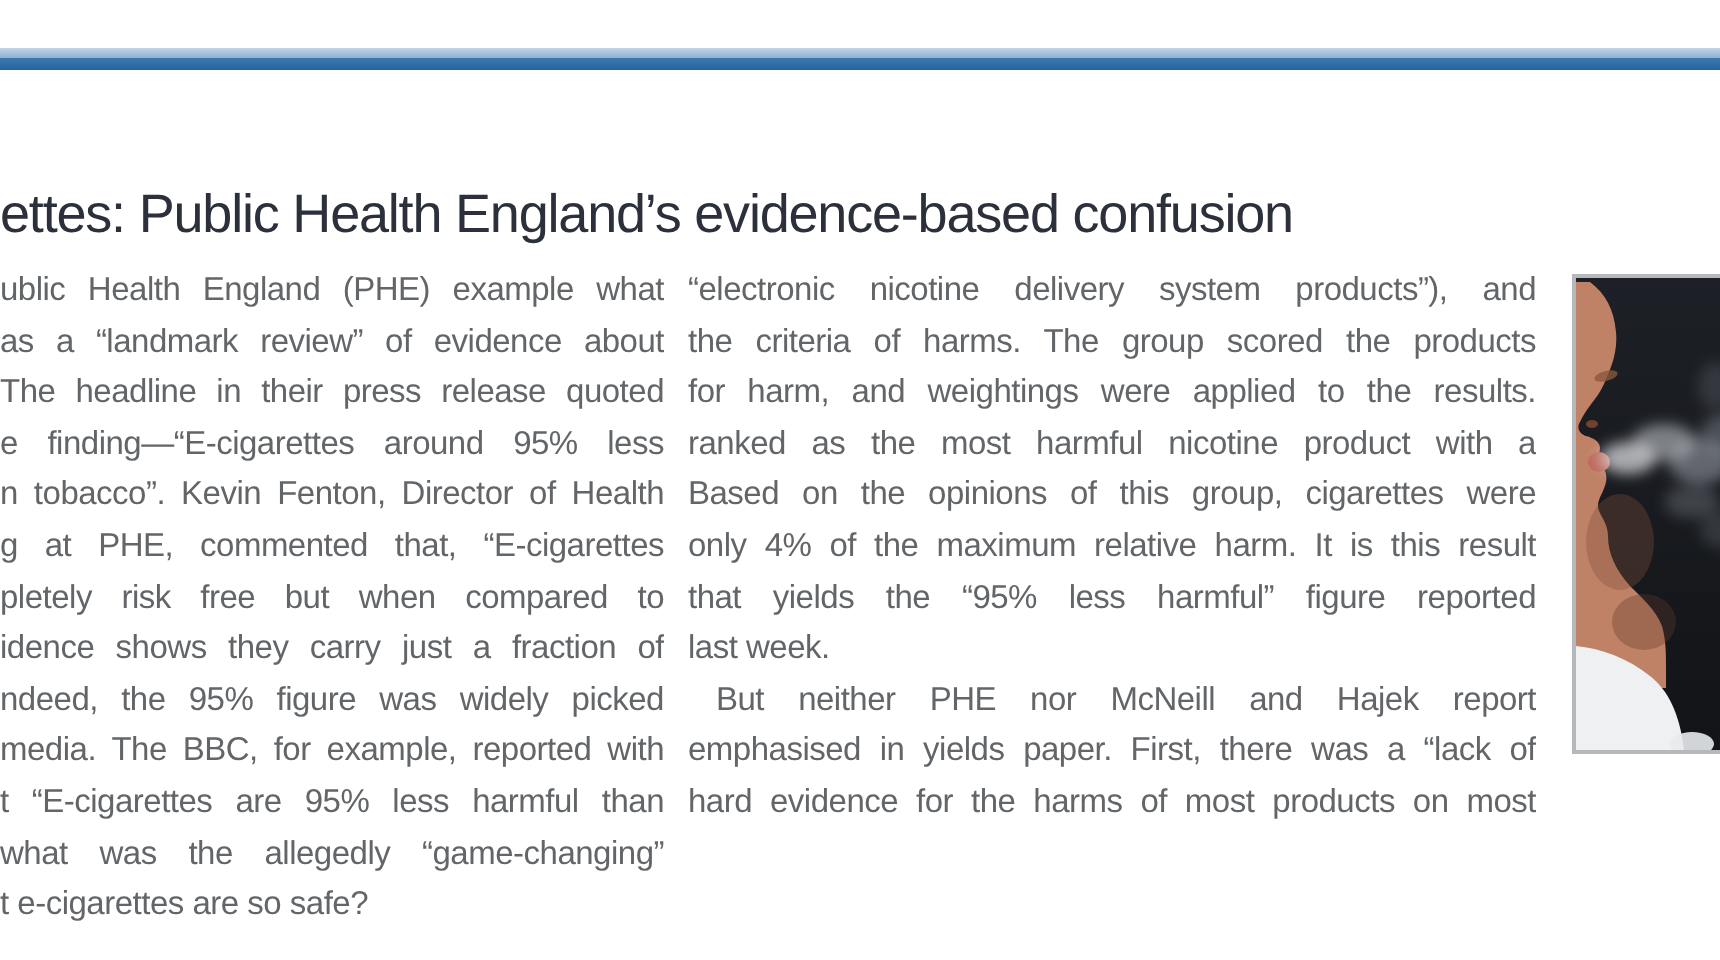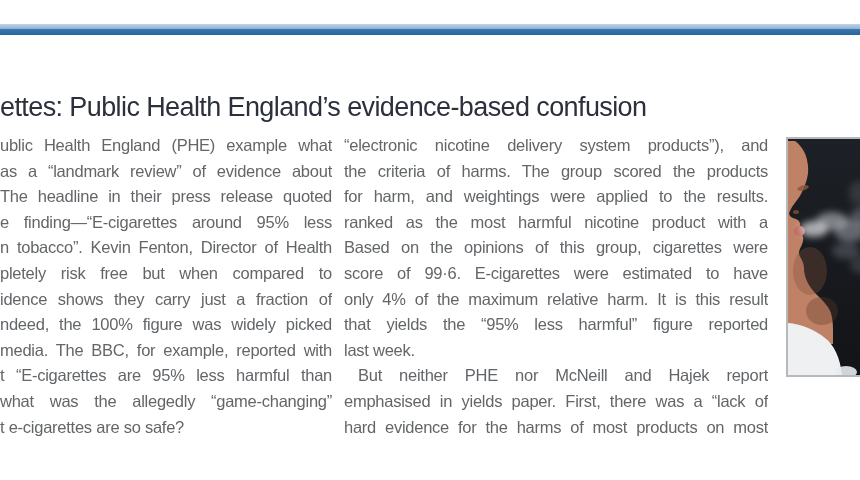--- a/index.html
+++ b/index.html
@@ -48,35 +48,35 @@
 <div class="rule-dark"></div>
 
 <h1 class="headline">ettes: Public Health England’s evidence-based confusion</h1>
 
 <div class="col col-left">
     <div class="tline">ublic Health England (PHE) example what</div>
     <div class="tline">as a “landmark review” of evidence about</div>
     <div class="tline">The headline in their press release quoted</div>
     <div class="tline">e finding—“E-cigarettes around 95% less</div>
     <div class="tline">n tobacco”. Kevin Fenton, Director of Health</div>
+    <div class="tline">g at PHE, commented that, “E-cigarettes</div>
     <div class="tline">pletely risk free but when compared to</div>
     <div class="tline">idence shows they carry just a fraction of</div>
-    <div class="tline">ndeed, the 100% figure was widely picked</div>
+    <div class="tline">ndeed, the 95% figure was widely picked</div>
     <div class="tline">media. The BBC, for example, reported with</div>
     <div class="tline">t “E-cigarettes are 95% less harmful than</div>
     <div class="tline">what was the allegedly “game-changing”</div>
     <div class="tline tline-end">t e-cigarettes are so safe?</div>
   </div>
 <div class="col col-right">
     <div class="tline">“electronic nicotine delivery system products”), and</div>
     <div class="tline">the criteria of harms. The group scored the products</div>
     <div class="tline">for harm, and weightings were applied to the results.</div>
     <div class="tline">ranked as the most harmful nicotine product with a</div>
     <div class="tline">Based on the opinions of this group, cigarettes were</div>
-    <div class="tline">score of 99·6. E-cigarettes were estimated to have</div>
     <div class="tline">only 4% of the maximum relative harm. It is this result</div>
     <div class="tline">that yields the “95% less harmful” figure reported</div>
     <div class="tline tline-end">last week.</div>
     <div class="tline tline-indent">But neither PHE nor McNeill and Hajek report</div>
     <div class="tline">emphasised in yields paper. First, there was a “lack of</div>
     <div class="tline">hard evidence for the harms of most products on most</div>
   </div>
 
 <div class="photo">
   <svg width="86" height="236" viewBox="0 0 86 236" xmlns="http://www.w3.org/2000/svg">

